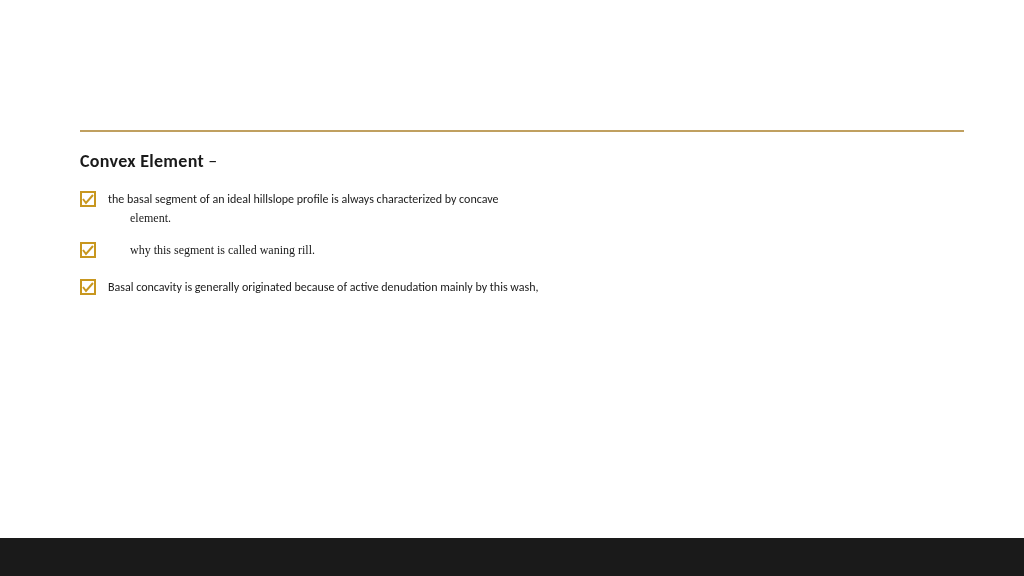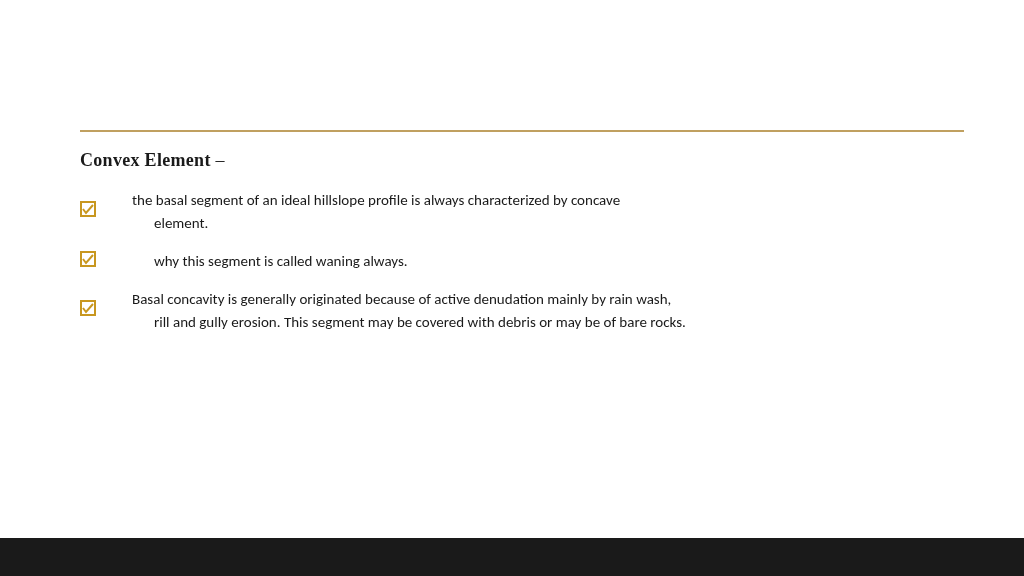--- a/index.html
+++ b/index.html
@@ -40,35 +40,33 @@
       background: #c0a060;
       margin-bottom: 18px;
     }
 
     .section-title {
       font-size: 18px;
       font-weight: bold;
       color: #1a1a1a;
       margin-bottom: 18px;
       letter-spacing: 0.3px;
-      font-family: Liberation Serif, serif;
     }
 
     .section-title span.dash {
       font-weight: normal;
     }
 
     .bullet-item {
       display: flex;
-      align-items: center;
+      align-items: flex-start;
       margin-bottom: 14px;
-      font-size: 15px;
+      font-size: 12px;
       color: #1a1a1a;
       line-height: 1.55;
-      gap: 24px;
     }
 
     .checkbox-icon {
       min-width: 22px;
       min-height: 18px;
       display: inline-block;
       margin-right: 6px;
       margin-top: 1px;
       position: relative;
     }
@@ -78,20 +76,21 @@
       height: 16px;
     }
 
     .bullet-text {
       flex: 1;
     }
 
     .bullet-text .indent {
       display: block;
       padding-left: 22px;
+      font-family: Liberation Serif, serif;
     }
 
     .bottom-bar {
       position: absolute;
       bottom: 0;
       left: 0;
       right: 0;
       height: 38px;
       background: #1a1a1a;
     }
@@ -123,35 +122,34 @@
     </div>
 
     <div class="bullet-item">
       <span class="checkbox-icon">
         <svg viewBox="0 0 16 16" xmlns="http://www.w3.org/2000/svg">
           <rect x="1" y="1" width="14" height="14" fill="none" stroke="#c8971f" stroke-width="2"></rect>
           <polyline points="3,8 6,12 13,4" fill="none" stroke="#c8971f" stroke-width="2"></polyline>
         </svg>
       </span>
       <span class="bullet-text">
-        <span class="indent">why this segment is called waning always.</span>
+        <span class="indent">why this segment is called waning rill.</span>
       </span>
     </div>
 
 
     <div class="bullet-item">
       <span class="checkbox-icon">
         <svg viewBox="0 0 16 16" xmlns="http://www.w3.org/2000/svg">
           <rect x="1" y="1" width="14" height="14" fill="none" stroke="#c8971f" stroke-width="2"></rect>
           <polyline points="3,8 6,12 13,4" fill="none" stroke="#c8971f" stroke-width="2"></polyline>
         </svg>
       </span>
       <span class="bullet-text">
-        <span>Basal concavity is generally originated because of active denudation mainly by rain wash,</span>
-        <span class="indent">rill and gully erosion. This segment may be covered with debris or may be of bare rocks.</span>
+        <span>Basal concavity is generally originated because of active denudation mainly by this wash,</span>
       </span>
     </div>
 
   </div>
 
   <div class="bottom-bar"></div>
 
 </div>
 
 </body></html>

